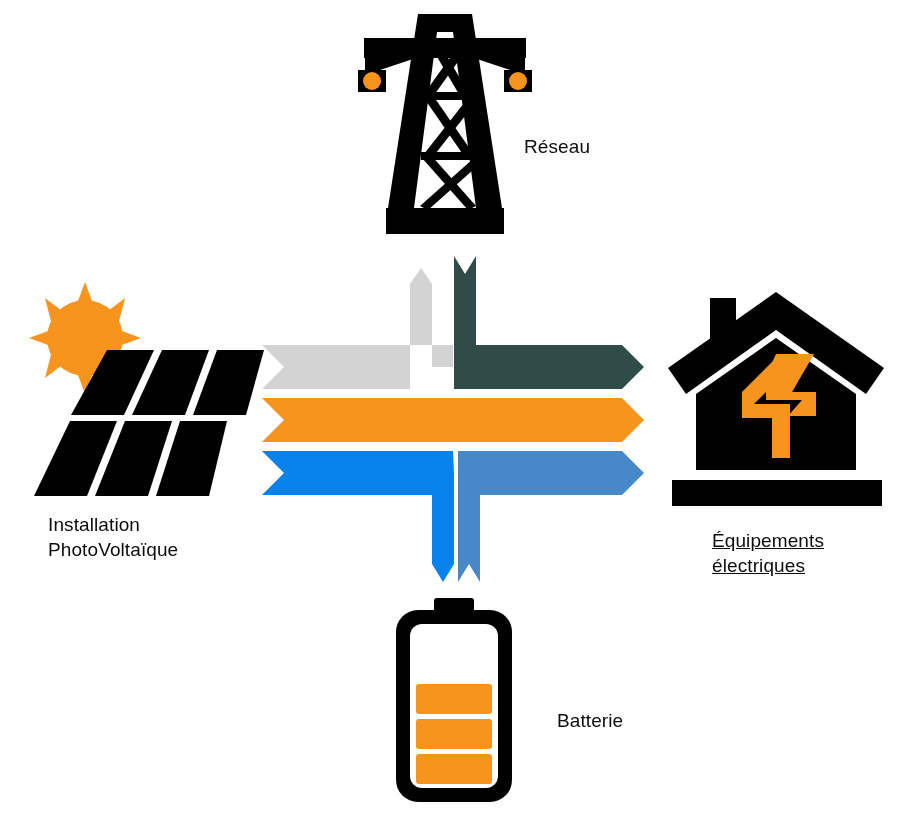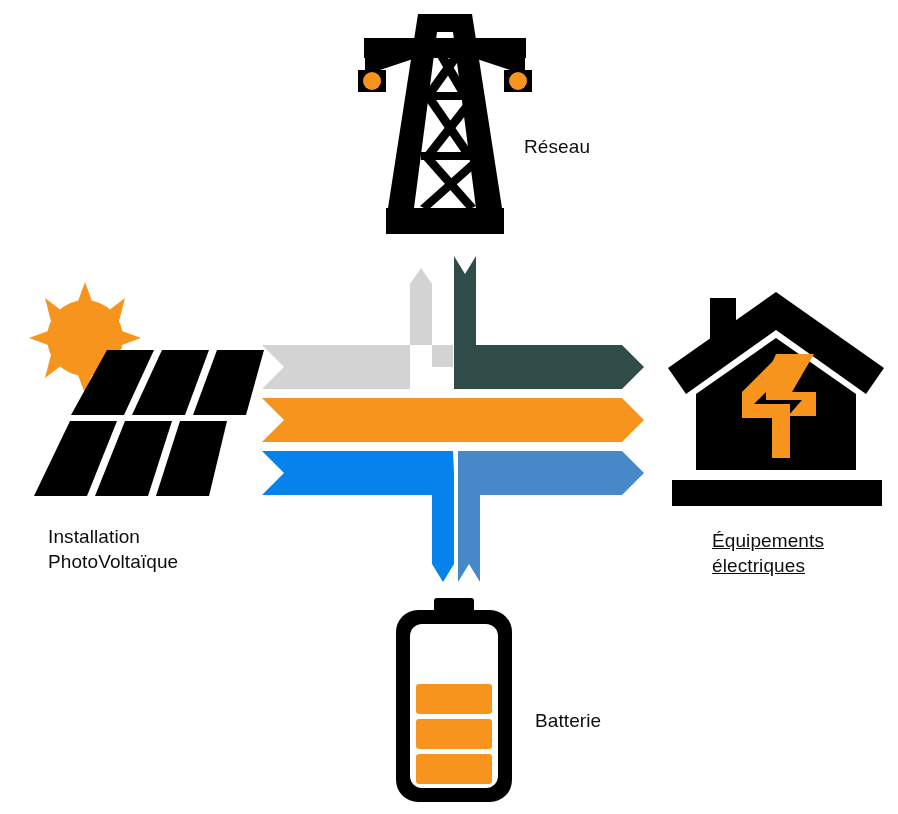--- a/index.html
+++ b/index.html
@@ -25,27 +25,27 @@
   .label {
     position: absolute;
     color: #0d0d0d;
     font-family: "Liberation Sans", sans-serif;
     font-size: 19px;
     line-height: 25px;
     white-space: pre-line;
     letter-spacing: 0.1px;
   }
   #pv-icon      { left: 12px;  top: 282px; }
-  #pv-label     { left: 48px;  top: 524px; }
+  #pv-label     { left: 48px;  top: 512px; }
   #grid-icon    { left: 352px; top: 8px;   }
   #grid-label   { left: 504px; top: 134px; margin-left: 20px; }
   #house-icon   { left: 666px; top: 290px; }
   #house-label  { left: 712px; top: 528px; text-decoration: underline; }
   #battery-icon { left: 390px; top: 598px; }
-  #battery-label{ left: 535px; top: 708px; }
+  #battery-label{ left: 557px; top: 708px; }
   #flow-arrows  { left: 258px; top: 254px; }
   svg { display: block; overflow: visible; }
 </style>
 </head>
 <body>
 
 <div id="canvas">
 
   <div class="node" id="pv-icon">
     <svg width="248" height="225" viewBox="0 0 248 225">

